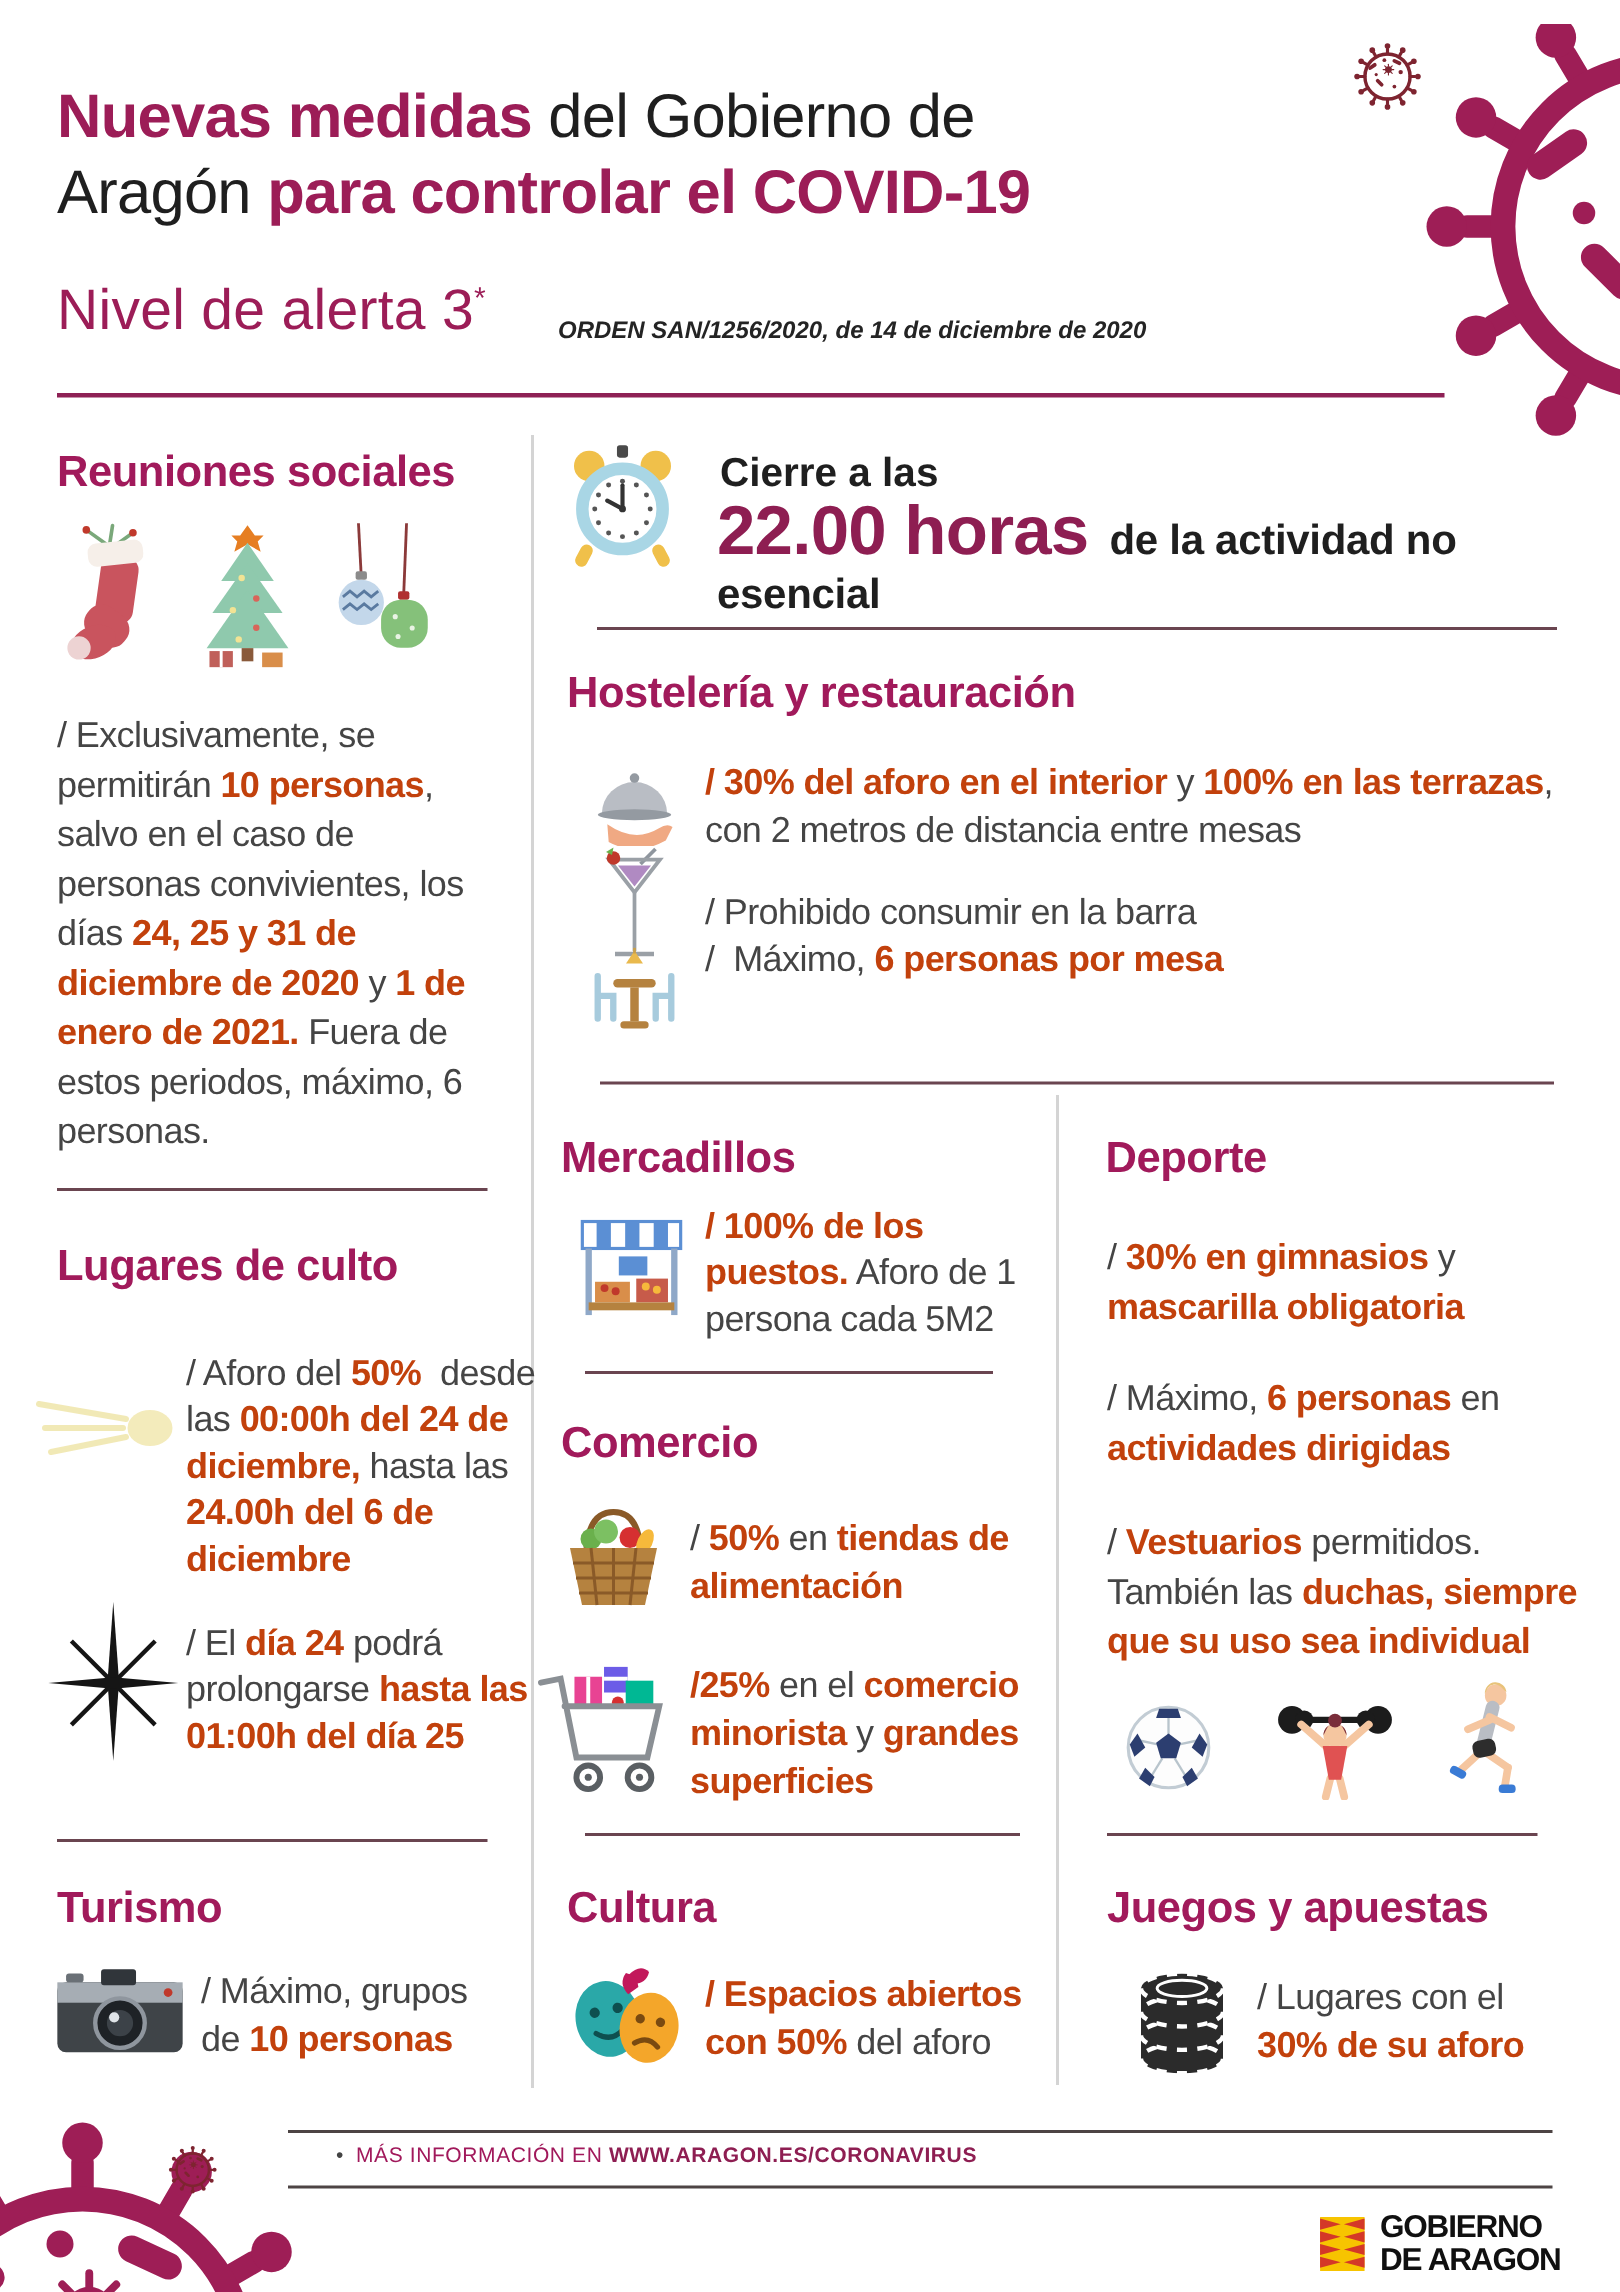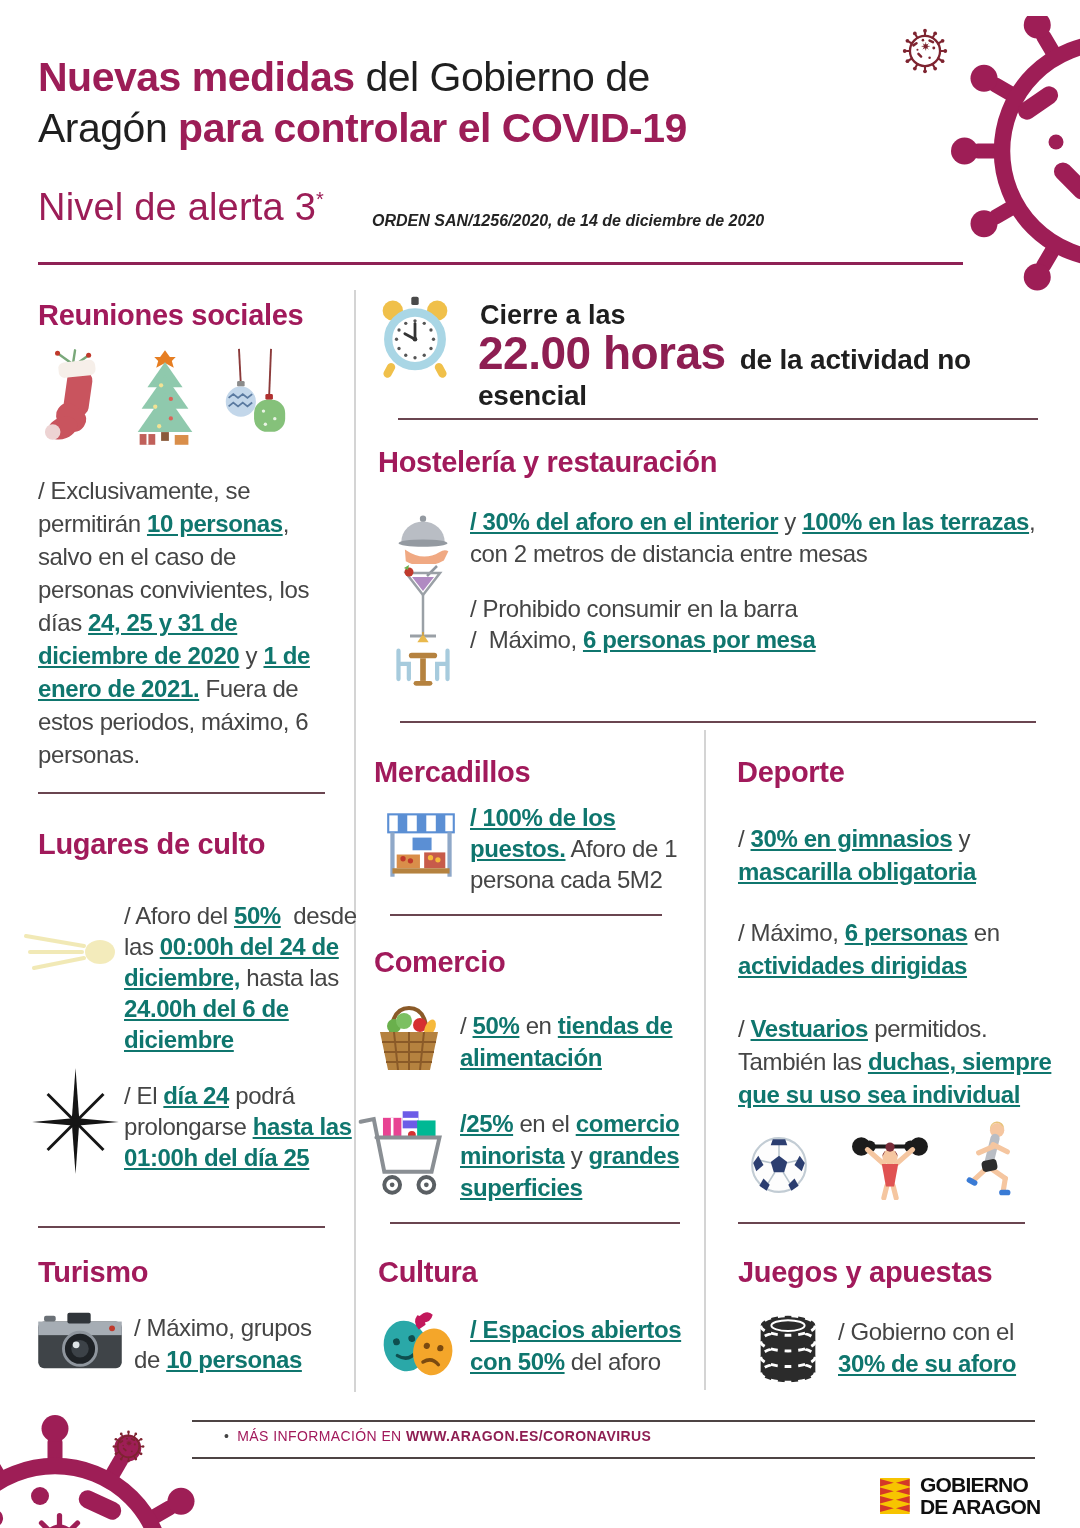--- a/index.html
+++ b/index.html
@@ -1,20 +1,20 @@
 <!DOCTYPE html>
 <html lang="es"><head>
 <meta charset="utf-8">
 <style>
   html,body{margin:0;padding:0;background:#ffffff;}
   #poster{position:relative;width:1080px;height:1528px;margin:16px auto;background:#fff;
           overflow:hidden;font-family:"Liberation Sans",sans-serif;}
   .abs{position:absolute;}
   .rich{white-space:pre-wrap;}
-  .b{font-weight:700;color:#0f766e;text-decoration:underline;}
+  .b{font-weight:700;color:#c2410c;}
   .a{font-weight:700;color:#9c1d57;}
   .title{font-size:41px;line-height:51px;font-weight:400;color:#1f1f1f;letter-spacing:-0.5px;}
   .alert{font-size:38px;font-weight:400;color:#9c1d57;letter-spacing:0.2px;text-align:center;}
   .alert sup{font-size:20px;}
   .order{font-size:16px;font-weight:700;font-style:italic;color:#242424;letter-spacing:0px;}
   .sec{font-size:29px;font-weight:700;color:#a11a5b;letter-spacing:-0.3px;}
   .txt{font-size:24px;line-height:32px;color:#454545;letter-spacing:-0.4px;}
   .lh33{line-height:33px;}
   .lh31{line-height:31px;}
   .hr{height:2px;background:#6a4550;}
@@ -502,21 +502,21 @@
   <svg class="abs ic" style="left:962px;top:1104px;width:62px;height:82px">
       <use href="#sym-runner"></use>
     </svg>
 
   <div class="abs hr" style="left:738px;top:1206px;width:287px"></div>
 
   <div class="abs sec" style="left:738px;top:1240px">Juegos y apuestas</div>
   <svg class="abs ic" style="left:752px;top:1292px;width:72px;height:82px">
       <use href="#sym-chips"></use>
     </svg>
-  <div class="abs txt rich" style="left:838px;top:1300px"><span>/ Gobierno con el
+  <div class="abs txt rich" style="left:838px;top:1300px"><span>/ Lugares con el
 </span><span class="b">30% de su aforo</span></div>
 
   <svg class="abs ic" style="left:-110px;top:1393px;width:330px;height:330px;color:#9e1e56">
       <use href="#sym-virus"></use>
     </svg>
   <svg class="abs ic" style="left:112px;top:1414px;width:33px;height:33px;color:#7e2430">
       <use href="#sym-virus"></use>
     </svg>
 
   <div class="abs hr gray" style="left:192px;top:1404px;width:843px"></div>

